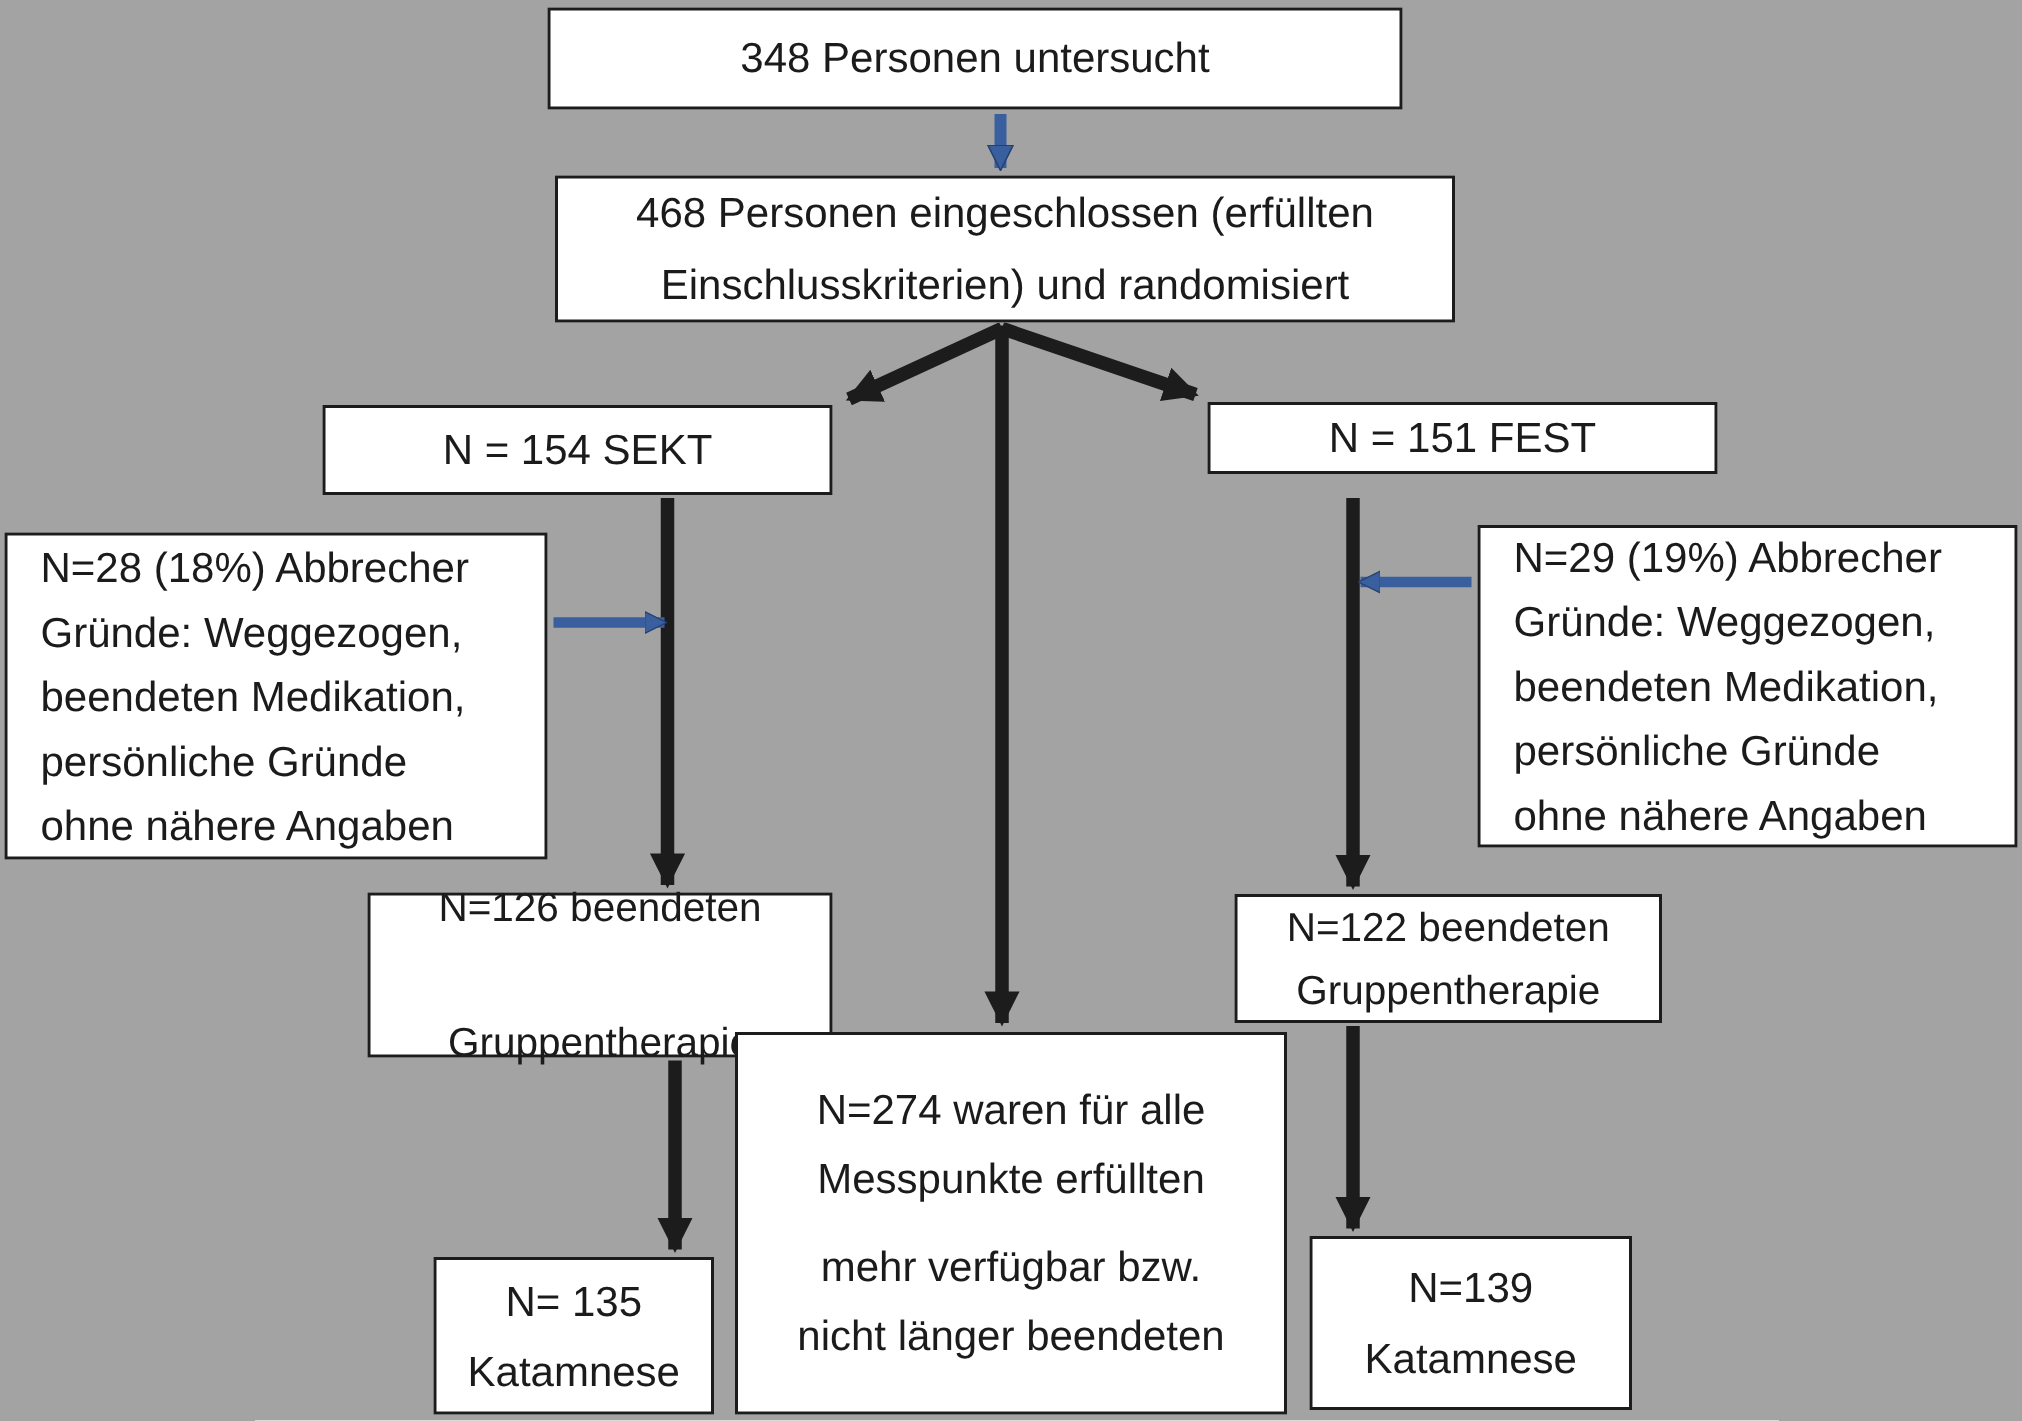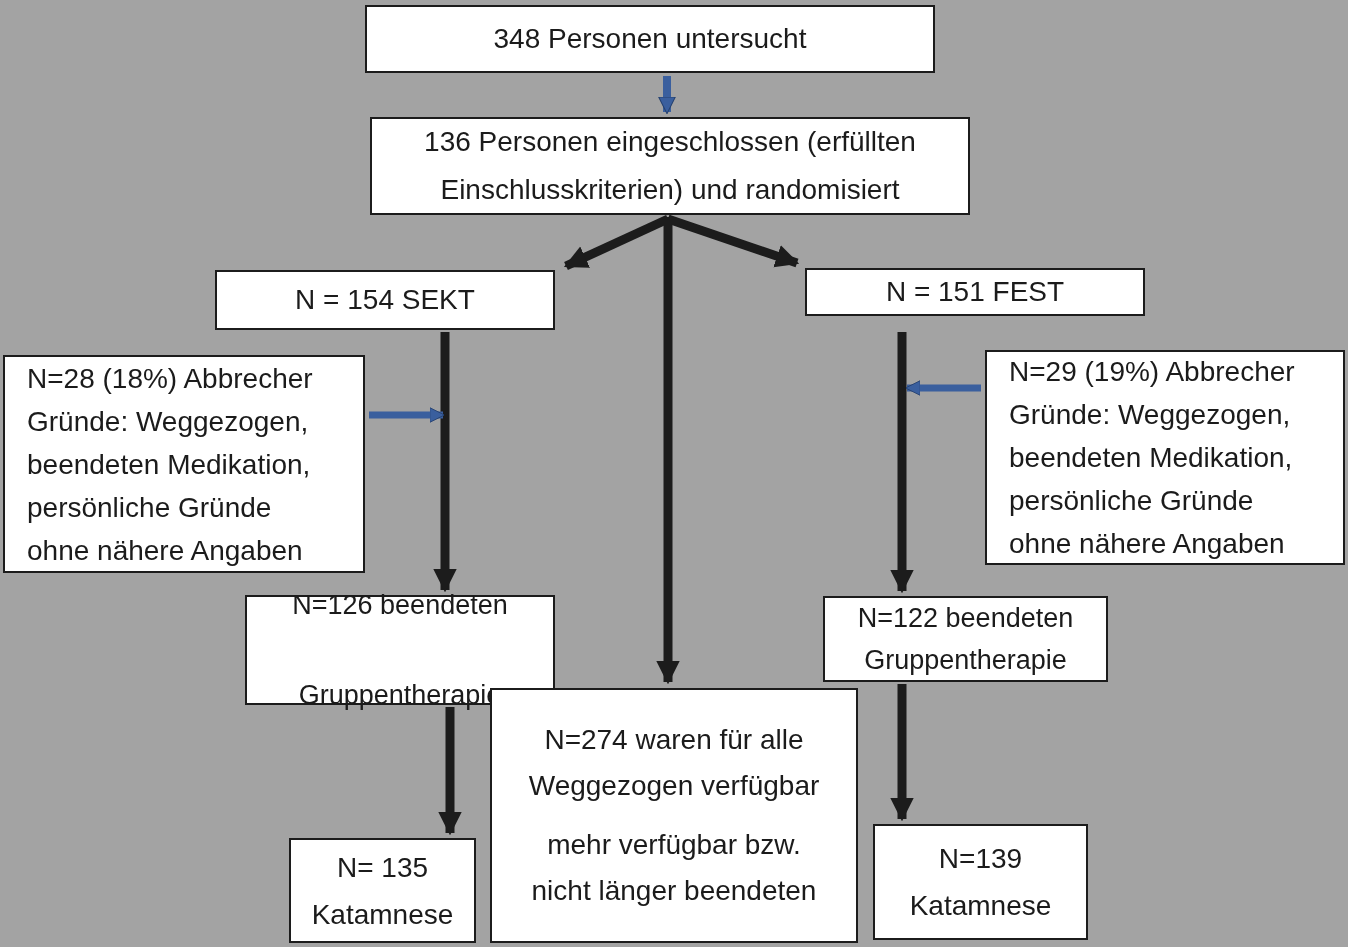--- a/index.html
+++ b/index.html
@@ -83,21 +83,21 @@
 
     <line x1="369" y1="415" x2="443" y2="415" stroke="#3a5f9e" stroke-width="7" marker-end="url(#headBlue)"></line>
     <line x1="981" y1="388" x2="907" y2="388" stroke="#3a5f9e" stroke-width="7" marker-end="url(#headBlue)"></line>
   </svg>
 
   <div class="node node-examined">
     <div class="ln">348 Personen untersucht</div>
   </div>
 
   <div class="node node-randomized">
-    <div class="ln">136 Personen eingeschlossen (erfüllten</div>
+    <div class="ln">468 Personen eingeschlossen (erfüllten</div>
     <div class="ln">Einschlusskriterien) und randomisiert</div>
   </div>
 
   <div class="node node-sekt">
     <div class="ln">N = 154 SEKT</div>
   </div>
 
   <div class="node node-fest">
     <div class="ln">N = 151 FEST</div>
   </div>
@@ -124,21 +124,21 @@
   </div>
 
   <div class="node node-completed-fest">
     <div class="ln">N=122 beendeten</div>
     <div class="ln">Gruppentherapie</div>
   </div>
 
   <div class="node node-availability">
     <div class="para">
       <div class="ln">N=274 waren für alle</div>
-      <div class="ln">Weggezogen verfügbar</div>
+      <div class="ln">Messpunkte erfüllten</div>
     </div>
     <div class="para">
       <div class="ln">mehr verfügbar bzw.</div>
       <div class="ln">nicht länger beendeten</div>
     </div>
   </div>
 
   <div class="node node-katamnese-sekt">
     <div class="ln">N= 135</div>
     <div class="ln">Katamnese</div>

